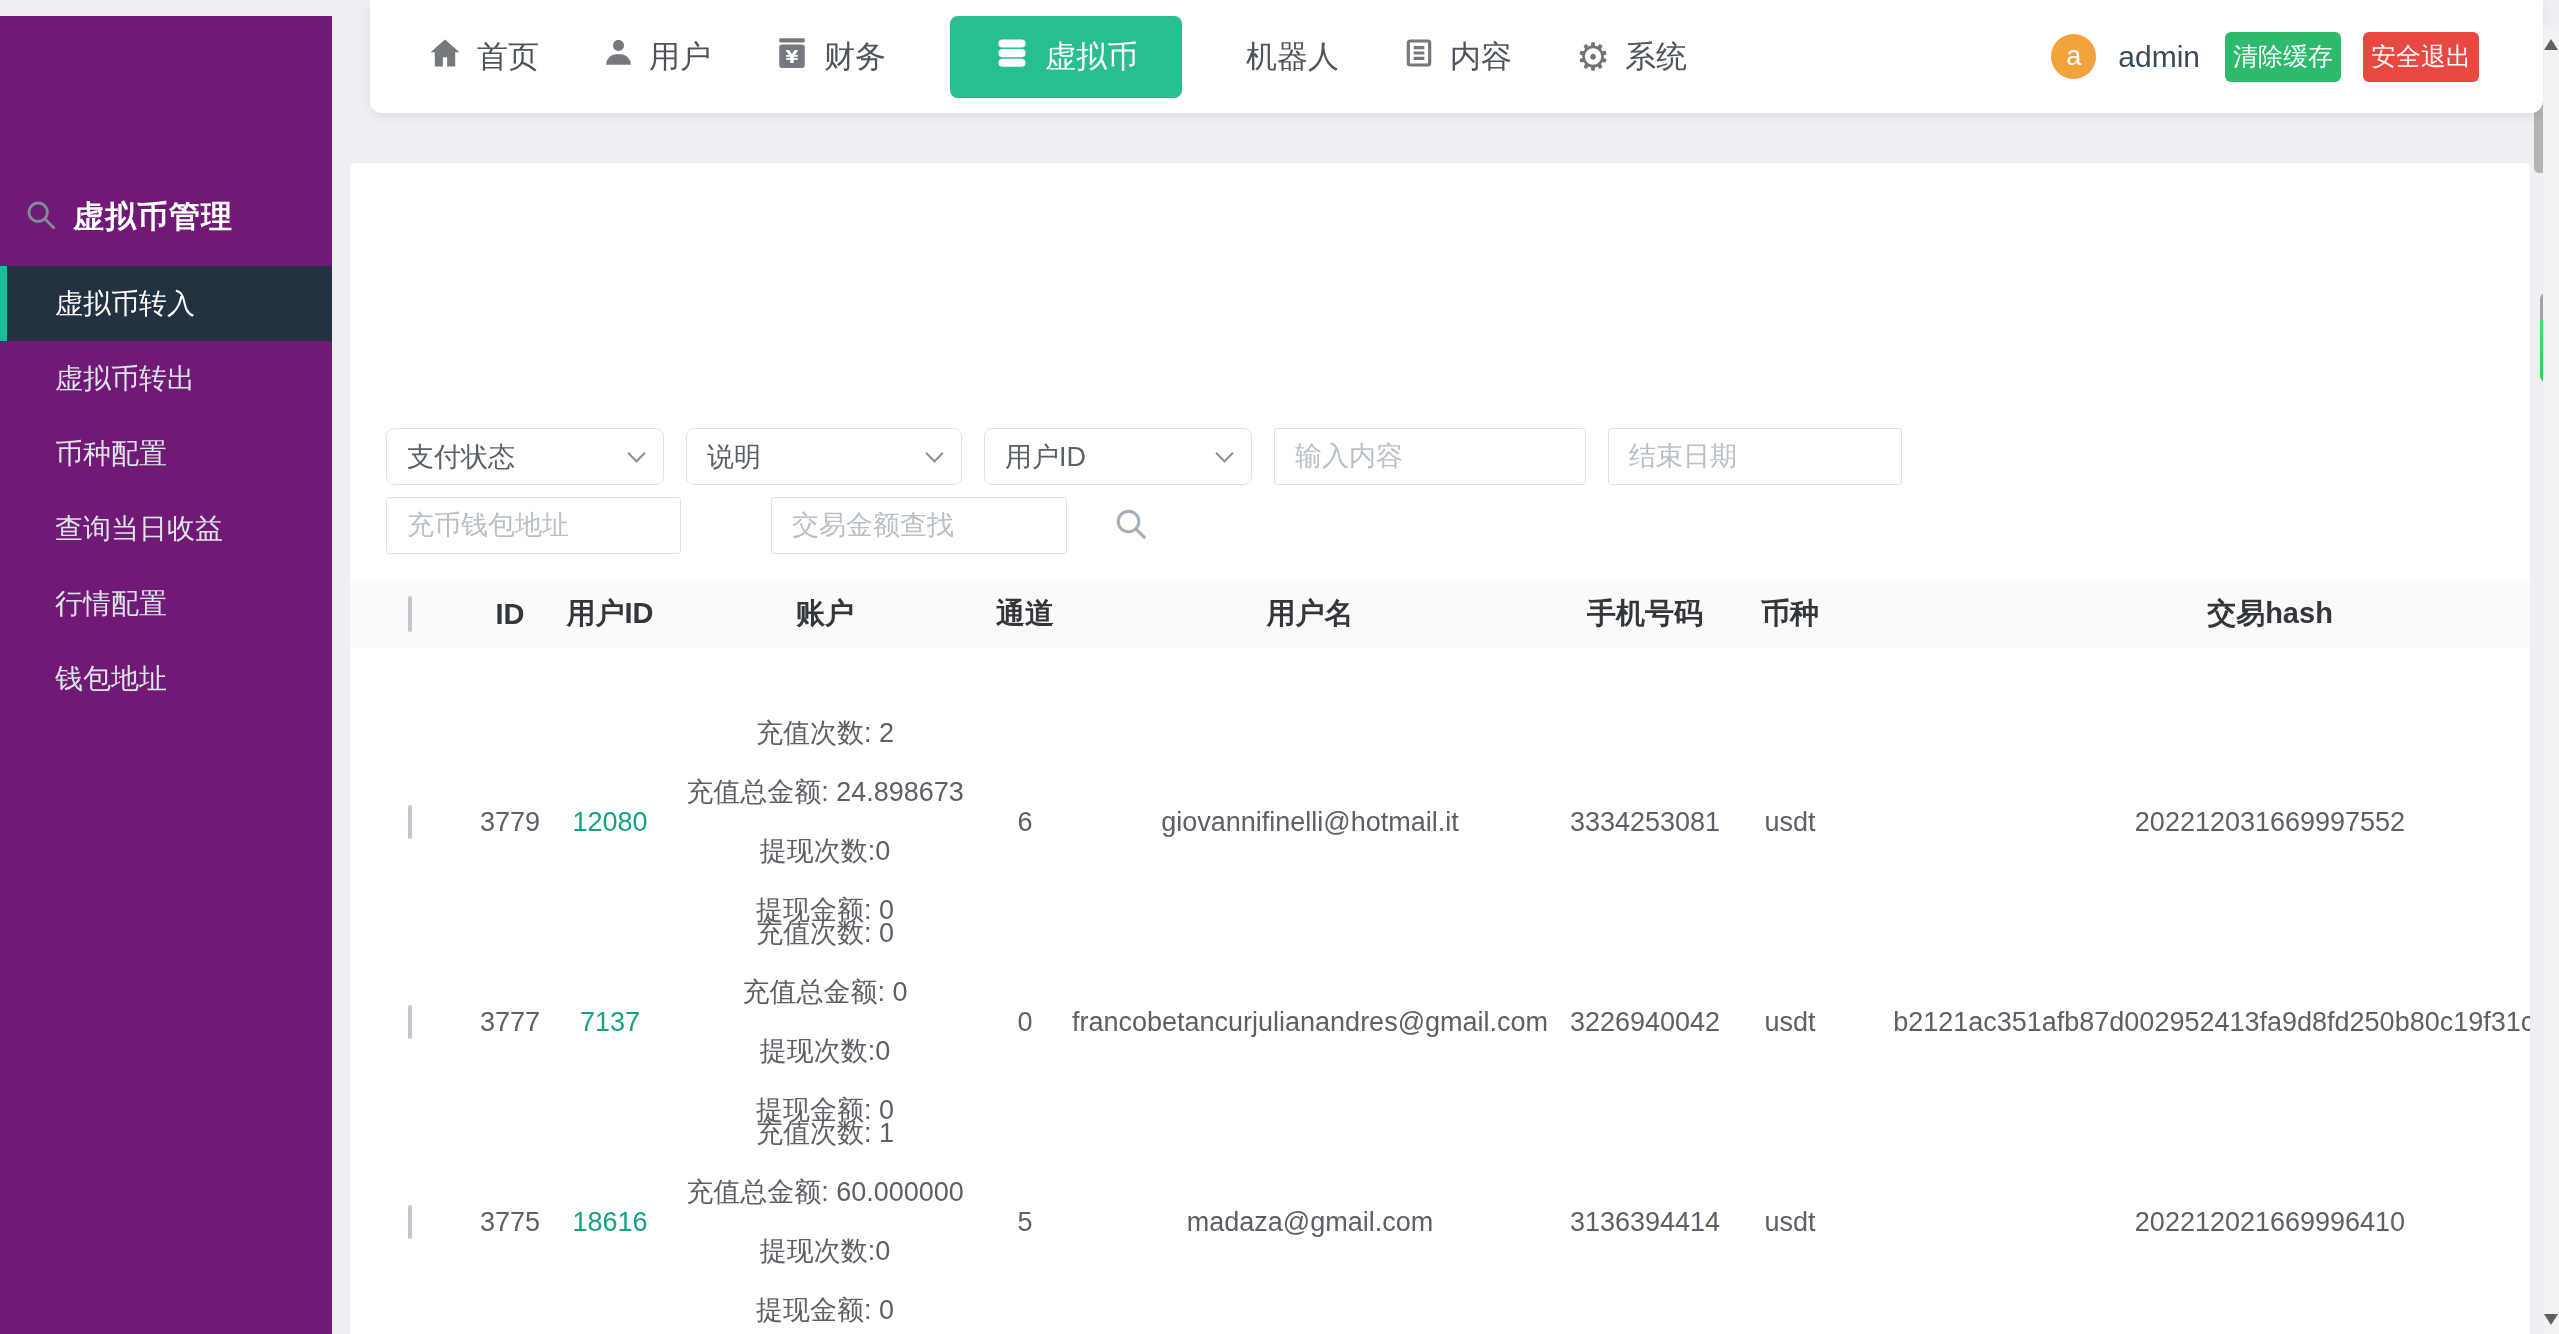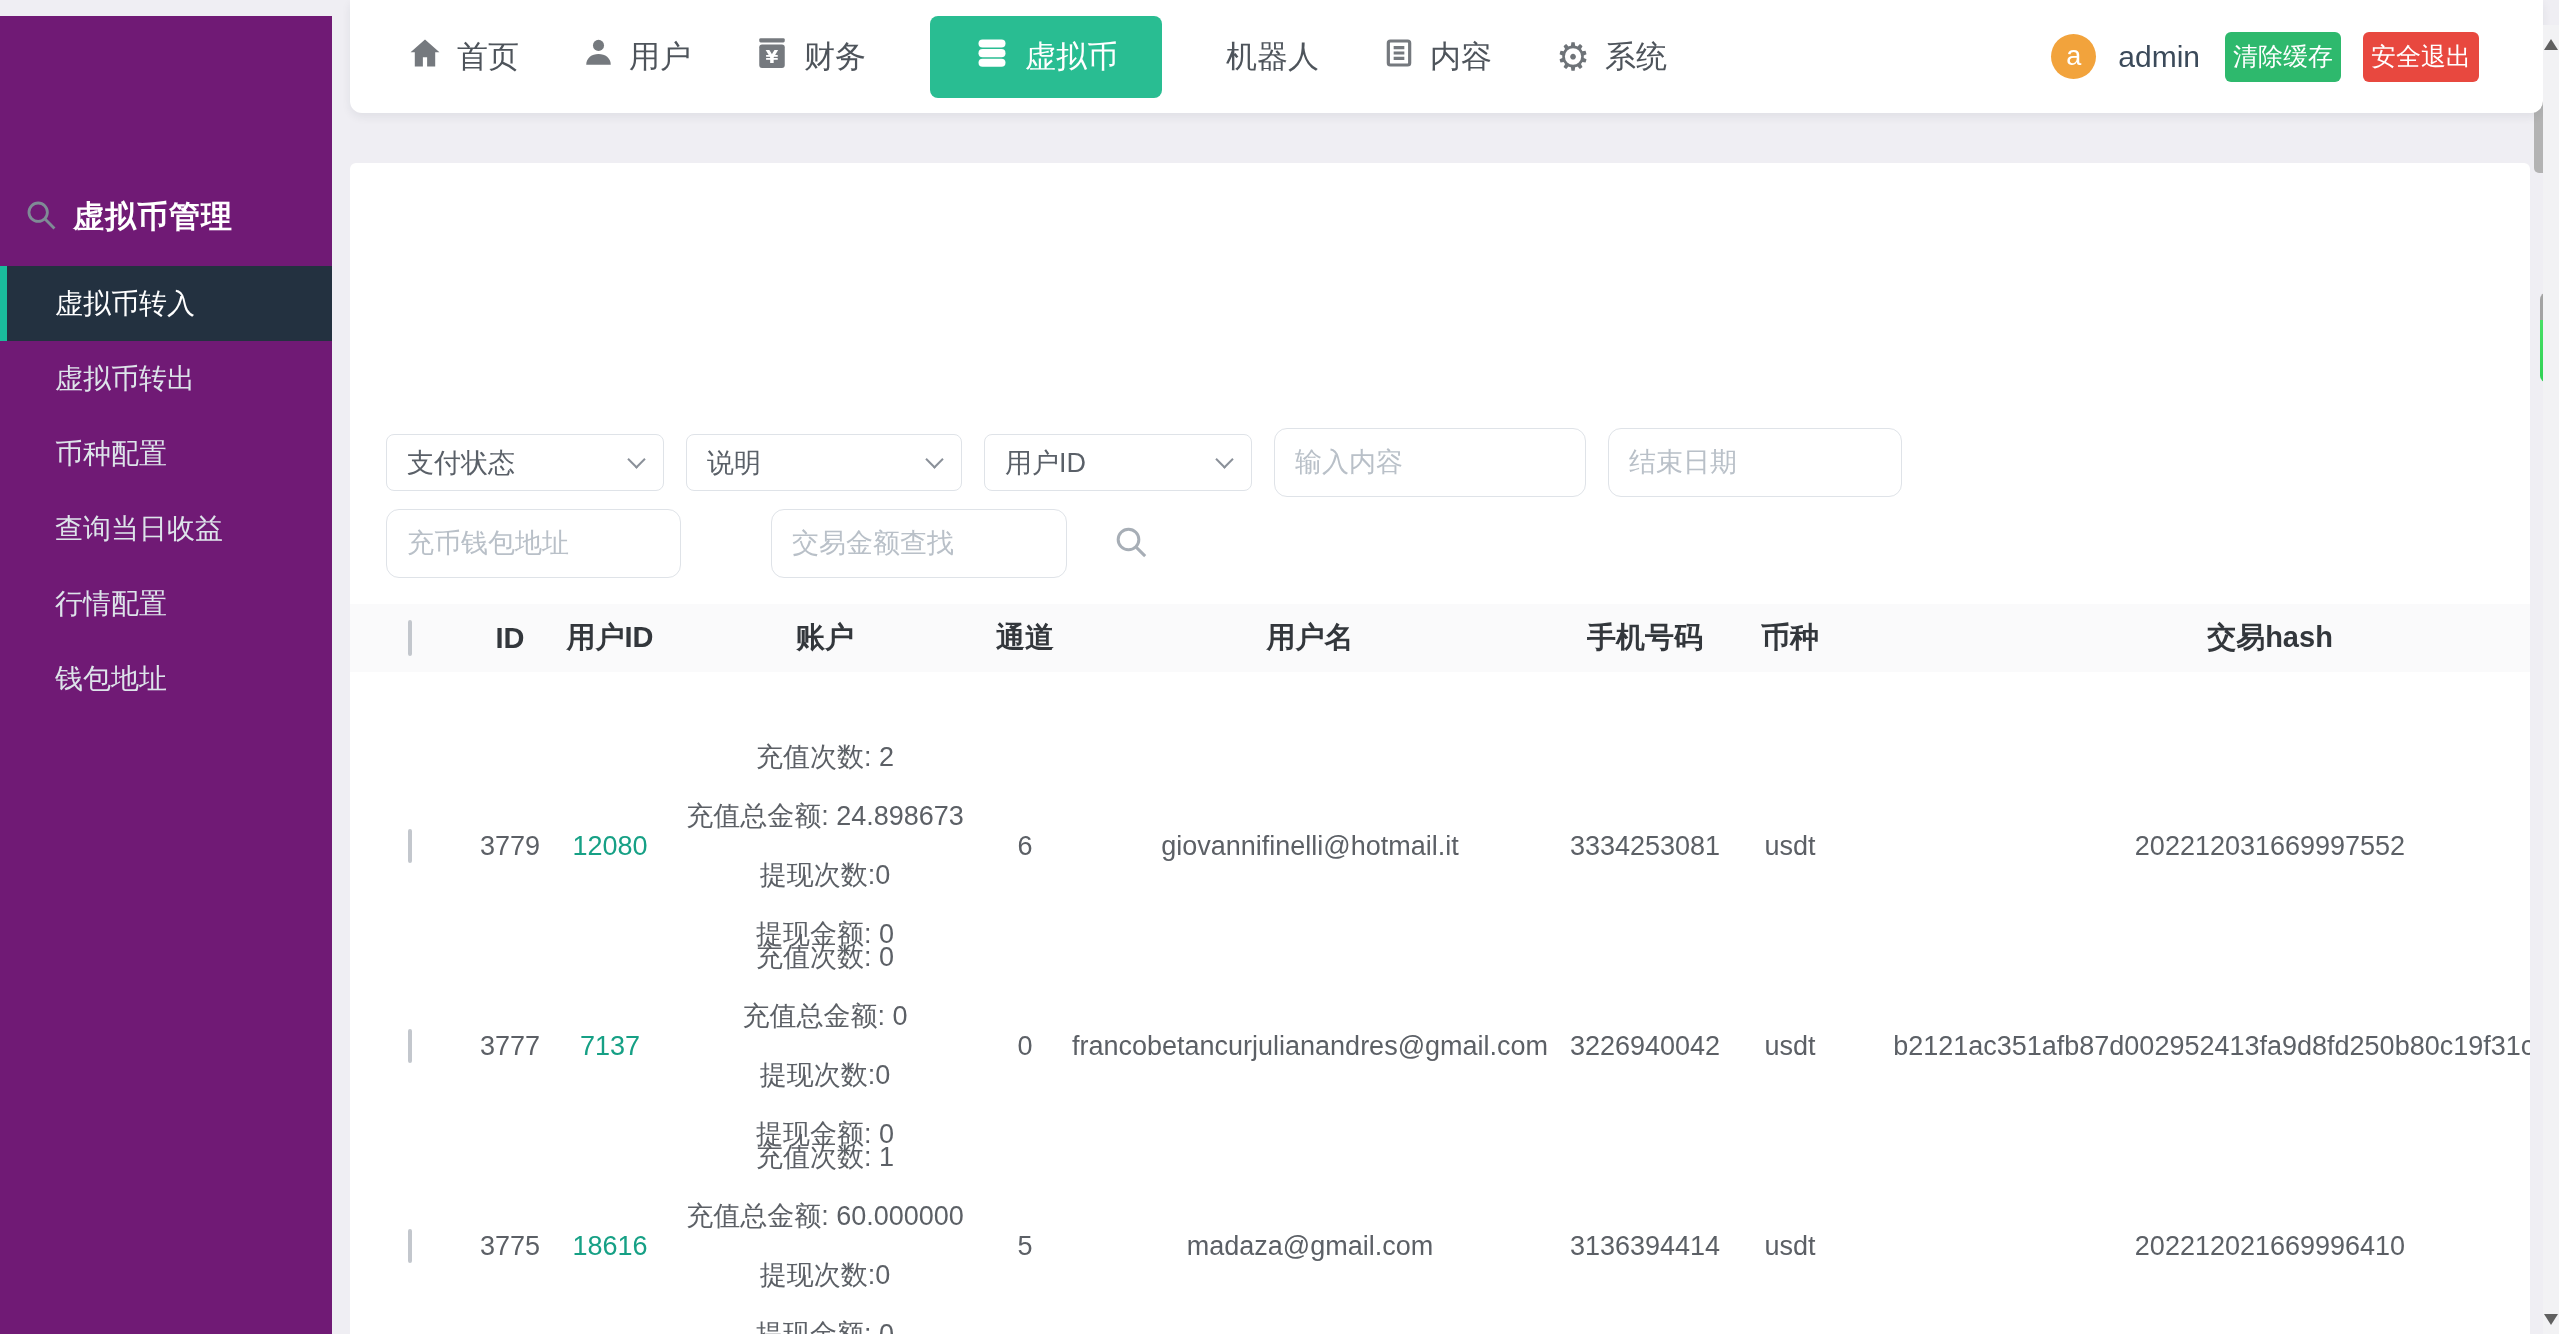--- a/index.html
+++ b/index.html
@@ -12,21 +12,21 @@
   .sidebar-title { display:flex; align-items:center; gap:15px;
     padding:180px 0 0 24px; color:#ffffff; }
   .sidebar-title .ttl { font-size:31px; font-weight:bold; letter-spacing:1px; }
   .menu { margin-top:28px; }
   .menu-item { height:75px; display:flex; align-items:center;
     padding-left:48px; color:#dde4ea; font-size:28px; cursor:pointer;
     border-left:7px solid transparent; }
   .menu-item.active { background:#233140; border-left-color:#1abc9c; color:#fff; }
 
   
-  .topbar { position:absolute; left:350px; top:0; right:16px; height:113px;
+  .topbar { position:absolute; left:370px; top:0; right:16px; height:113px;
     background:#ffffff; border-radius:0 0 12px 12px;
     box-shadow:0 4px 10px rgba(31,45,61,.07);
     display:flex; align-items:center; z-index:4; }
   .topnav { display:flex; align-items:center; gap:64px; padding-left:58px; }
   .nav-item { display:flex; align-items:center; gap:15px; font-size:31px;
     color:#4e545b; cursor:pointer; white-space:nowrap; height:82px; }
   .nav-item.active { background:#29bd92; color:#ffffff; padding:0 44px;
     border-radius:8px; }
   .gear-glyph { font-family:"DejaVu Sans",sans-serif; font-size:38px;
     color:#6e7378; line-height:1; }
@@ -47,21 +47,21 @@
     background:#ffffff; border-radius:6px 6px 0 0; overflow:hidden; }
   .filters { padding:265px 0 0 36px; }
   .frow { display:flex; align-items:center; gap:22px; }
   .frow2 { margin-top:12px; }
   .sel { display:flex; align-items:center; justify-content:space-between;
     height:57px; padding:0 20px; border:1px solid #dfe3e8; border-radius:8px;
     font-size:27px; color:#5a6068; background:#fff; cursor:pointer; }
   .sel-1 { width:278px;justify-content:space-between; } .sel-2 { width:276px; } .sel-3 { width:268px; }
   .chev { width:13px; height:13px; border-right:2px solid #8a9099;
     border-bottom:2px solid #8a9099; transform:rotate(45deg); margin-top:-6px; }
-  .inp { height:69px; border:1px solid #dfe3e8; border-radius:13px;
+  .inp { height:57px; border:1px solid #dfe3e8; border-radius:3px;
     padding:0 20px; font-size:27px; color:#333;
     font-family:"Liberation Sans",sans-serif; outline:none; }
   .inp::placeholder { color:#b9c0c8; }
   .w-content { width:312px; } .w-date { width:294px; }
   .w-wallet { width:295px; margin-right:68px; } .w-amount { width:296px; }
   .search-btn { margin-left:22px; background:none; border:none; cursor:pointer; }
 
   
   .table { margin-top:26px; }
   .trow { display:grid;

